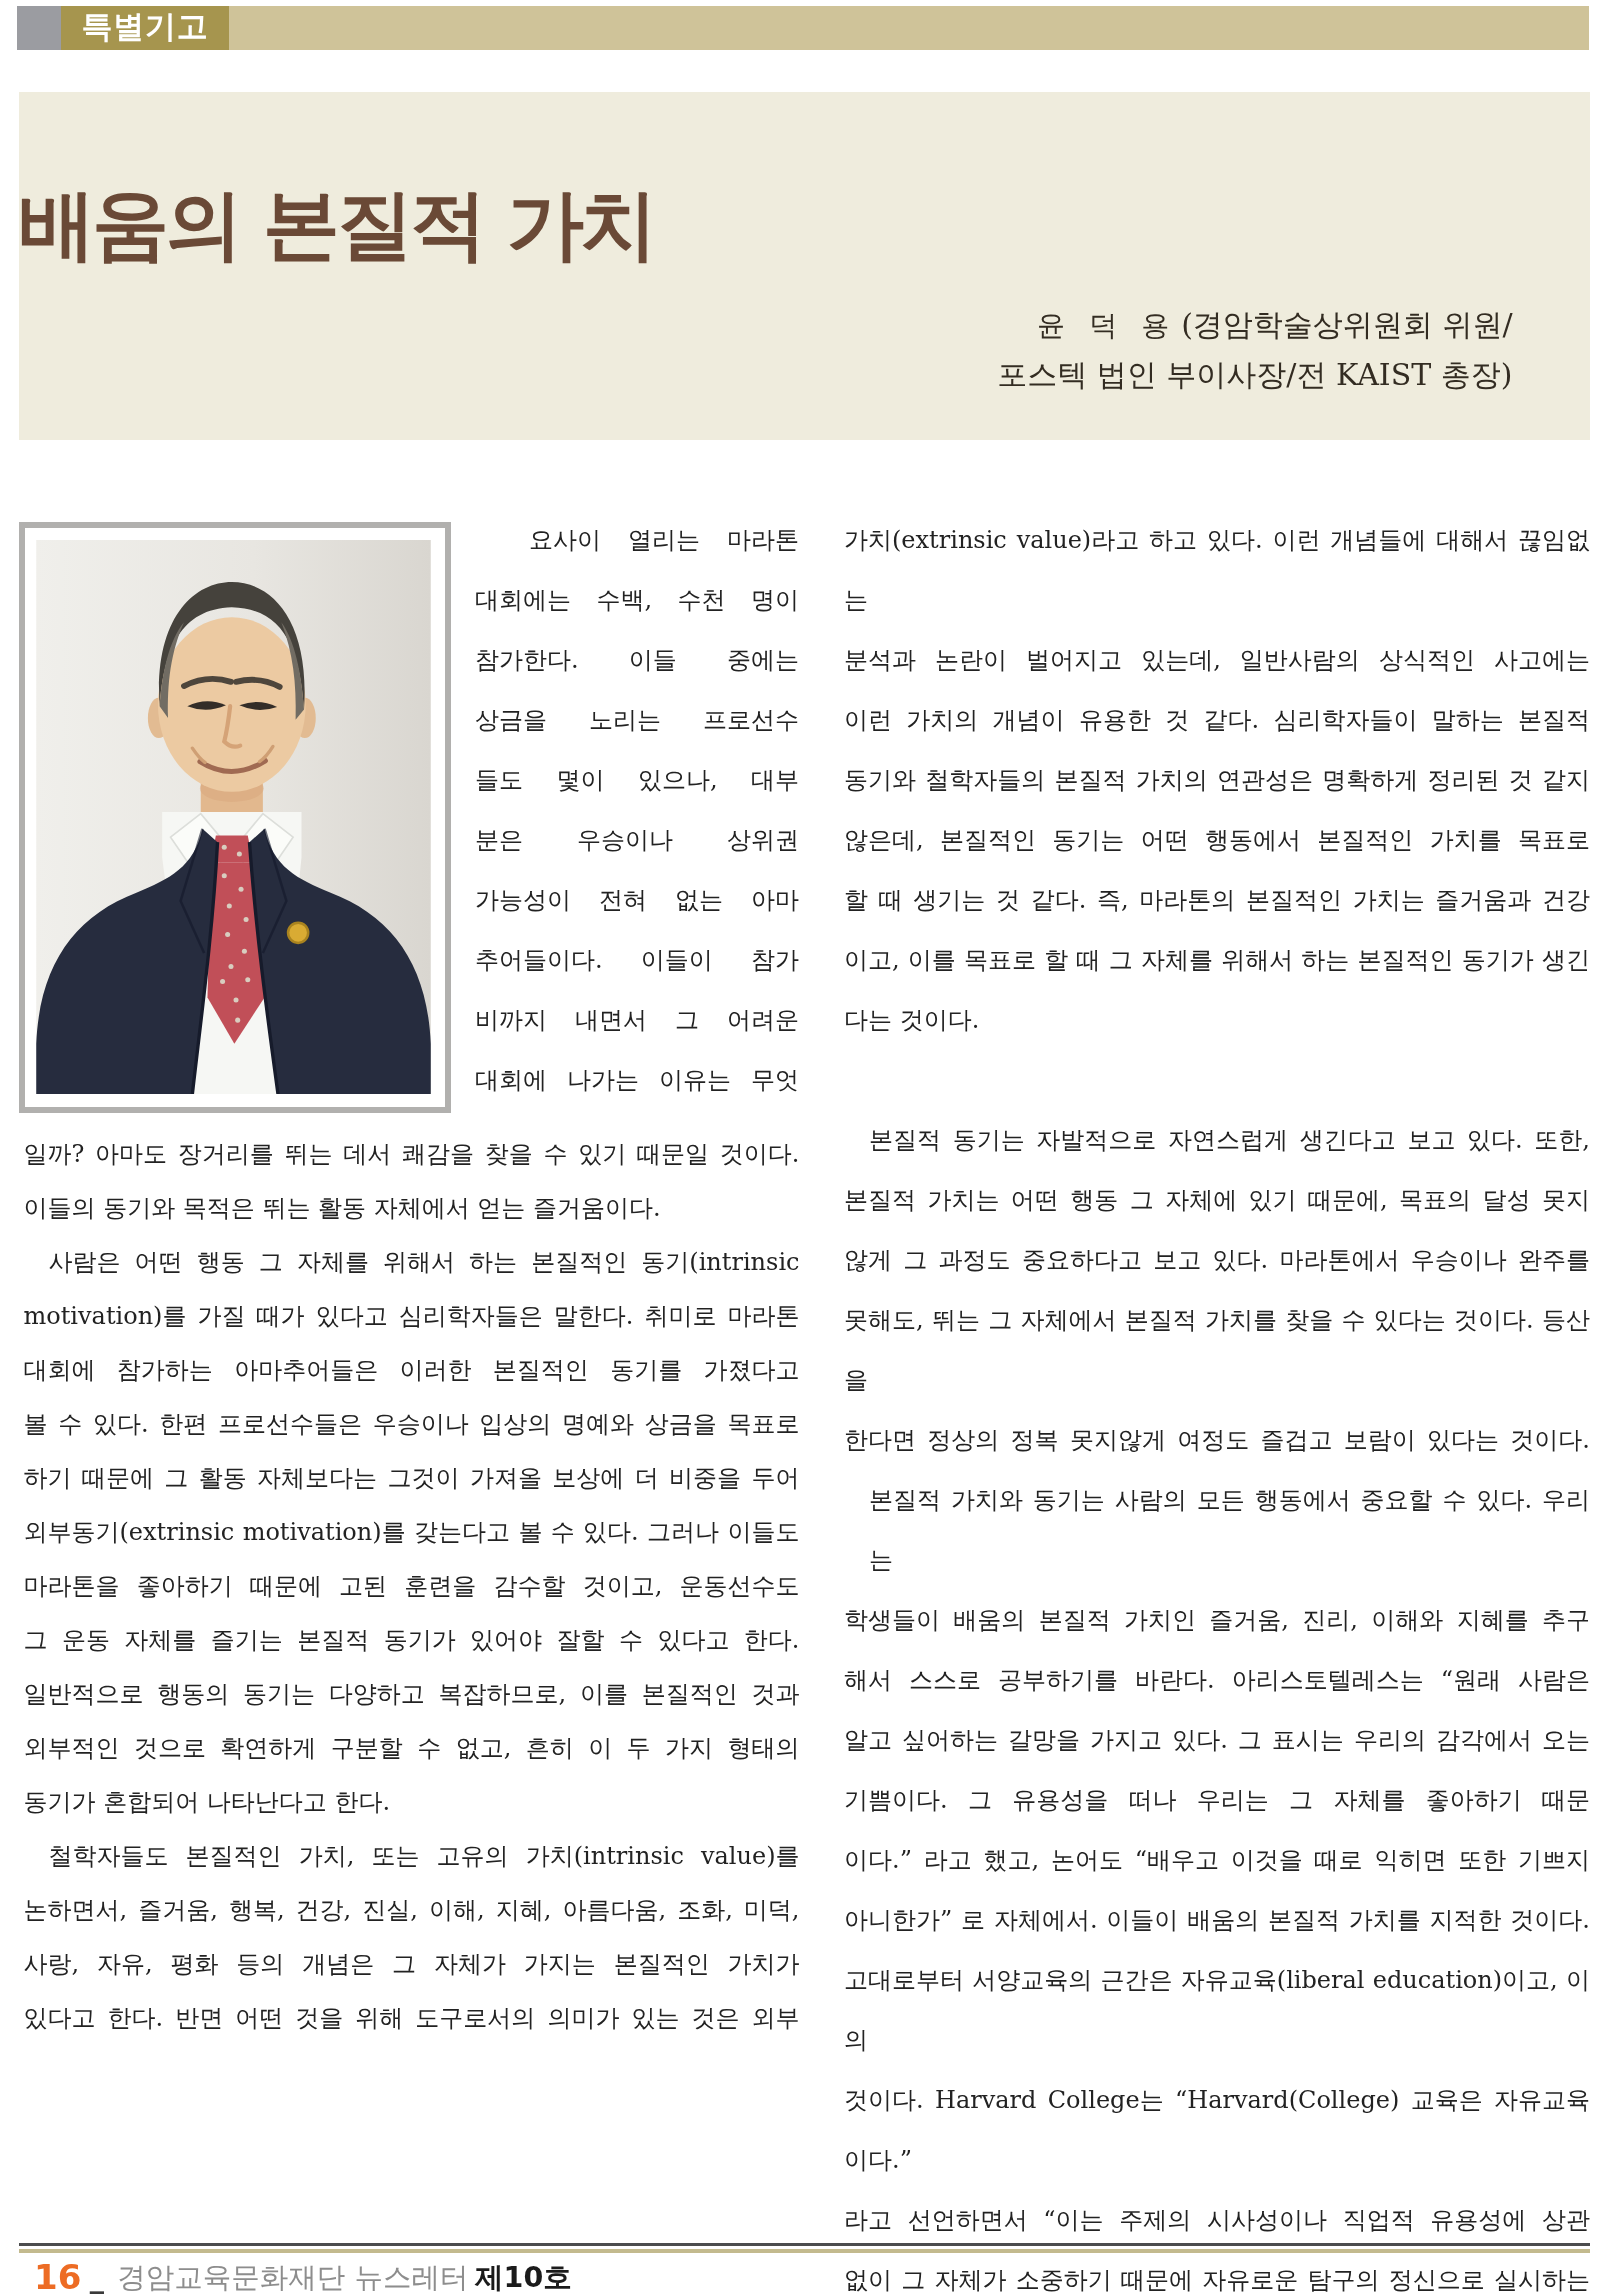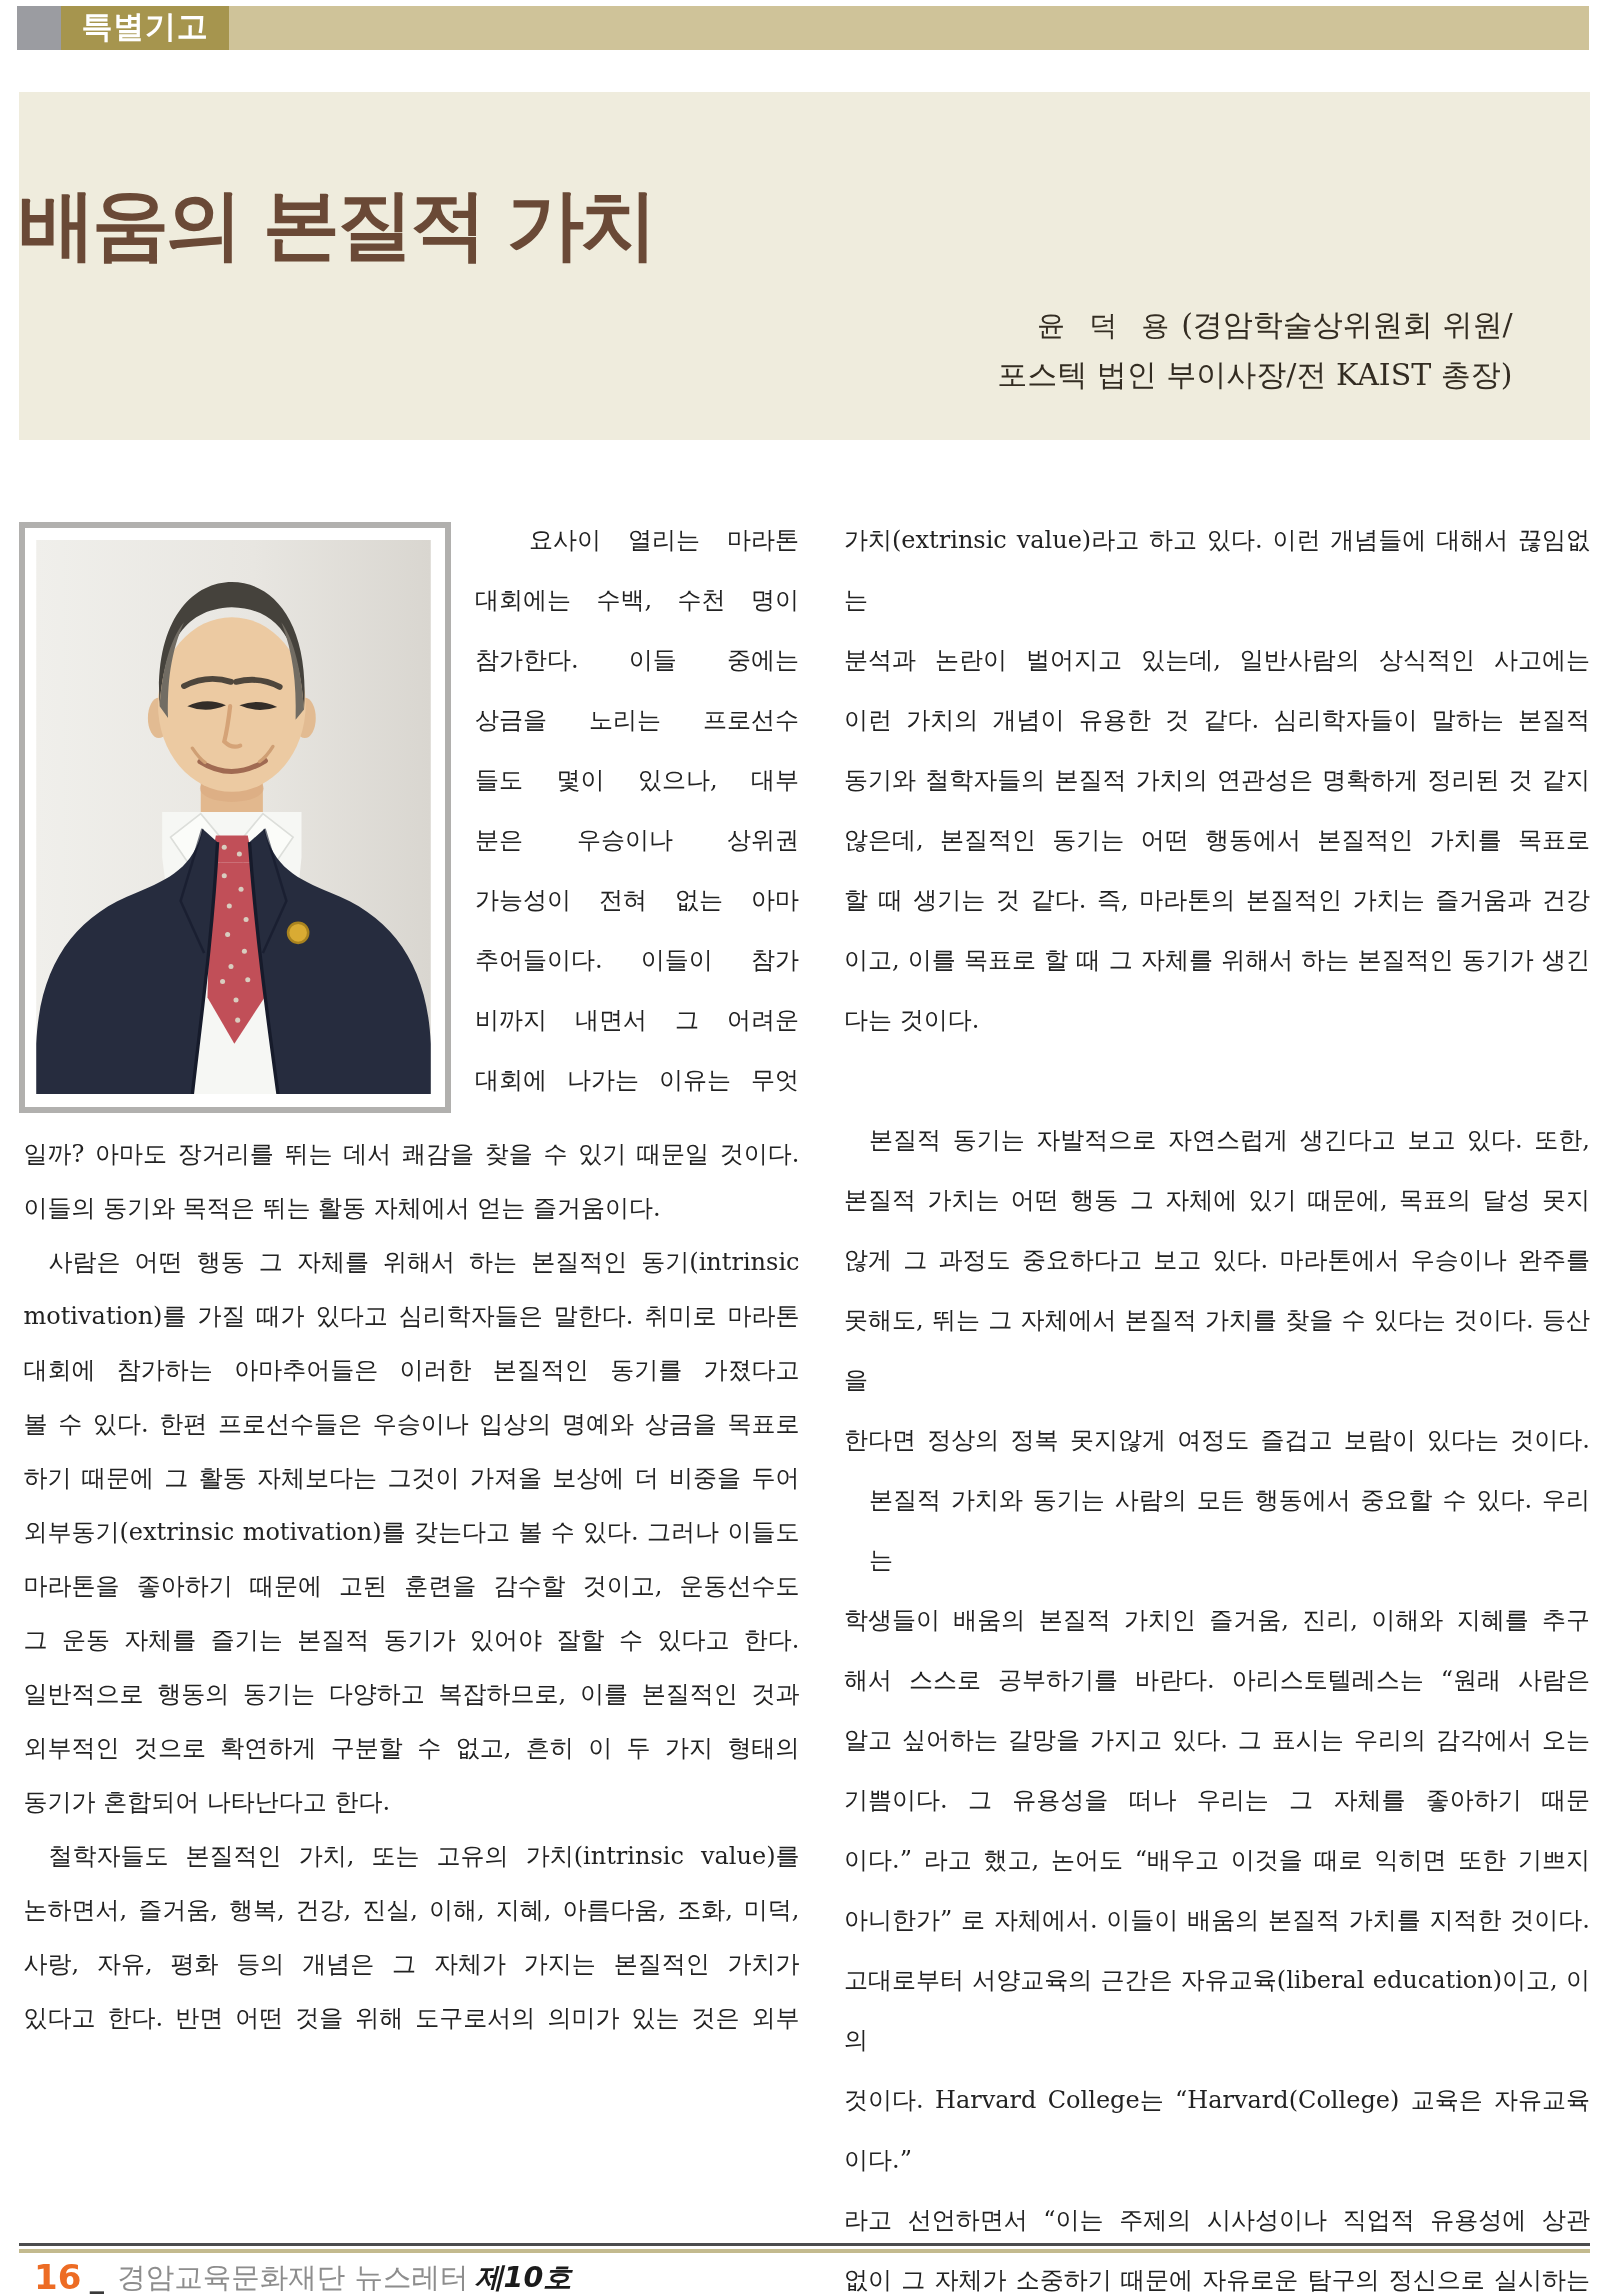--- a/index.html
+++ b/index.html
@@ -39,21 +39,21 @@
   .leftfull{left:23.5px;top:1127px;width:776px;line-height:54px;}
   .rightcol{left:844px;top:510px;width:746px;line-height:60px;}
 
   
   .rule-dark{position:absolute;left:18.5px;top:2243px;width:1571px;height:2.5px;background:#4c4c4e;}
   .rule-tan{position:absolute;left:18.5px;top:2249px;width:1571px;height:4.2px;background:#c3ba8e;}
   .footer{position:absolute;left:34px;top:2257px;font-family:"DejaVu Sans","Liberation Sans",sans-serif;
       color:#8d8d8d;font-size:28.5px;white-space:nowrap;}
   .pageno{color:#ed6c24;font-weight:bold;font-size:34px;margin-right:8.4px;vertical-align:-1.7px;}
   .sep{color:#3a3a3a;font-weight:bold;margin-right:13.4px;}
-  .issue{color:#1b1b1b;font-weight:bold;margin-left:6.7px;font-style:italic;}
+  .issue{color:#1b1b1b;font-weight:bold;margin-left:6.7px;}
 </style>
 </head>
 <body>
 
 <div class="page">
 
   <div>
     <div class="band-gray"></div>
     <div class="band-badge">
       <span>특별기고</span>

